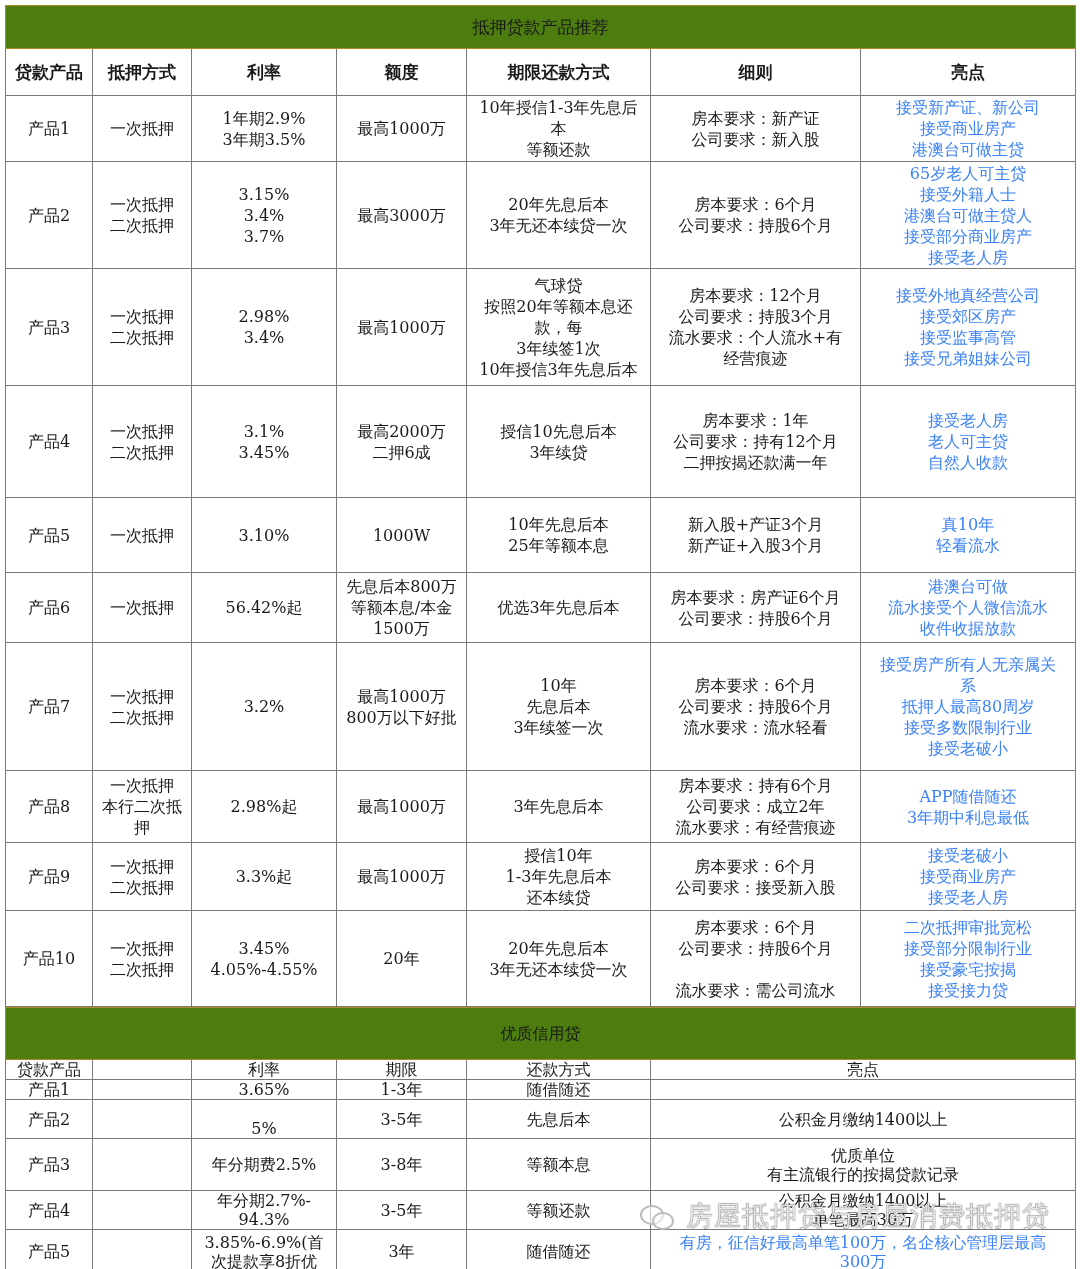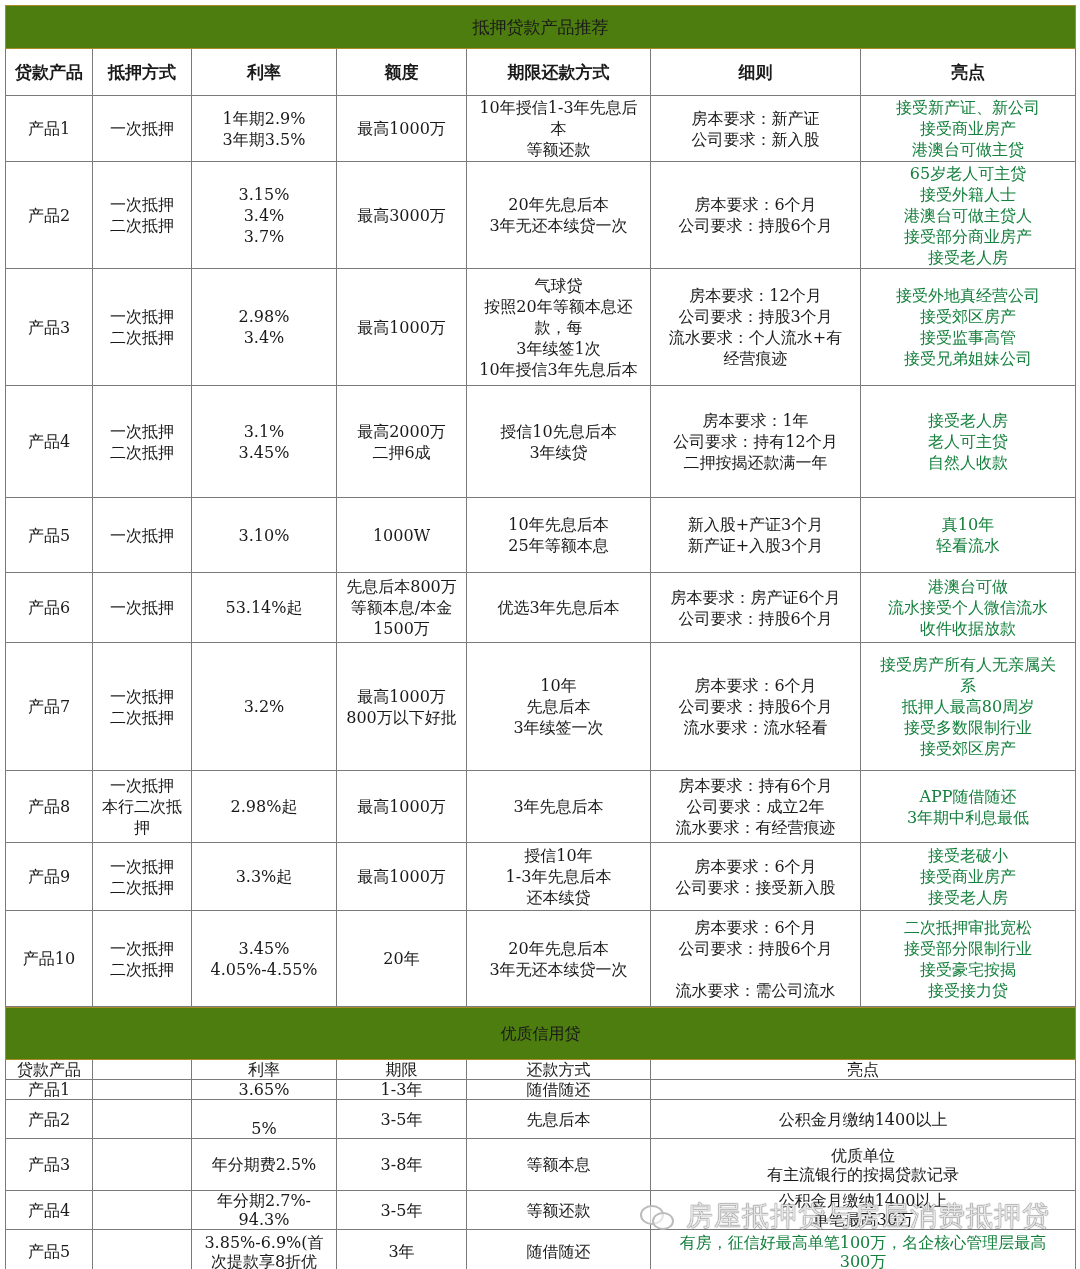--- a/index.html
+++ b/index.html
@@ -5,21 +5,21 @@
   html, body { margin:0; padding:0; background:#ffffff; }
   body { width:1080px; height:1269px; position:relative; overflow:hidden;
          font-family:"DejaVu Serif","Liberation Serif",serif; color:#1a1a1a; }
   .sheet { position:absolute; left:5px; top:5px; width:1070px; }
   table { border-collapse:collapse; table-layout:fixed; width:1070px; }
   td, th { border:1px solid #7a7a7a; text-align:center; vertical-align:middle;
            padding:0 2px; font-size:16px; line-height:21px; font-weight:normal;
            white-space:pre-line; overflow:hidden; }
   .title-row td { background:#4d7c0f; font-size:17px; height:42px; border-color:#a98b2a; }
   .head-row th { font-weight:bold; font-size:17px; height:46px;margin-top:39px; }
-  .hl { color:#15803d; }
+  .hl { color:#3b82f6; }
   .t2 td, .t2 th { font-size:16px; line-height:19px; }
   .t2 .head-row th { font-weight:normal; height:19px; font-size:16px; }
   .t2 .title-row td { height:51px; }
   .watermark { position:absolute; left:640px; top:1198px; display:flex; align-items:center;
                gap:12px; color:rgba(255,255,255,0.85); font-size:27px;
                font-family:"DejaVu Sans","Liberation Sans",sans-serif;
                text-shadow:0 0 1px #555, 0 0 1px #555; pointer-events:none; letter-spacing:1px; }
   .wm-icon { width:34px; height:26px; position:relative; }
   .wm-icon .b1 { position:absolute; left:0; top:2px; width:20px; height:16px; border:2px solid #bbb;
                  border-radius:50%; background:rgba(255,255,255,0.6); }
@@ -135,21 +135,21 @@
           <td>10年先息后本
 25年等额本息</td>
           <td>新入股+产证3个月
 新产证+入股3个月</td>
           <td class="hl">真10年
 轻看流水</td>
         </tr>
         <tr style="height: 70px;">
           <td>产品6</td>
           <td>一次抵押</td>
-          <td>53.14%起</td>
+          <td>56.42%起</td>
           <td>先息后本800万
 等额本息/本金
 1500万</td>
           <td>优选3年先息后本</td>
           <td>房本要求：房产证6个月
 公司要求：持股6个月</td>
           <td class="hl">港澳台可做
 流水接受个人微信流水
 收件收据放款</td>
         </tr>
@@ -163,21 +163,21 @@
           <td>10年
 先息后本
 3年续签一次</td>
           <td>房本要求：6个月
 公司要求：持股6个月
 流水要求：流水轻看</td>
           <td class="hl">接受房产所有人无亲属关
 系
 抵押人最高80周岁
 接受多数限制行业
-接受郊区房产</td>
+接受老破小</td>
         </tr>
         <tr style="height: 72px;">
           <td>产品8</td>
           <td>一次抵押
 本行二次抵
 押</td>
           <td>2.98%起</td>
           <td>最高1000万</td>
           <td>3年先息后本</td>
           <td>房本要求：持有6个月

